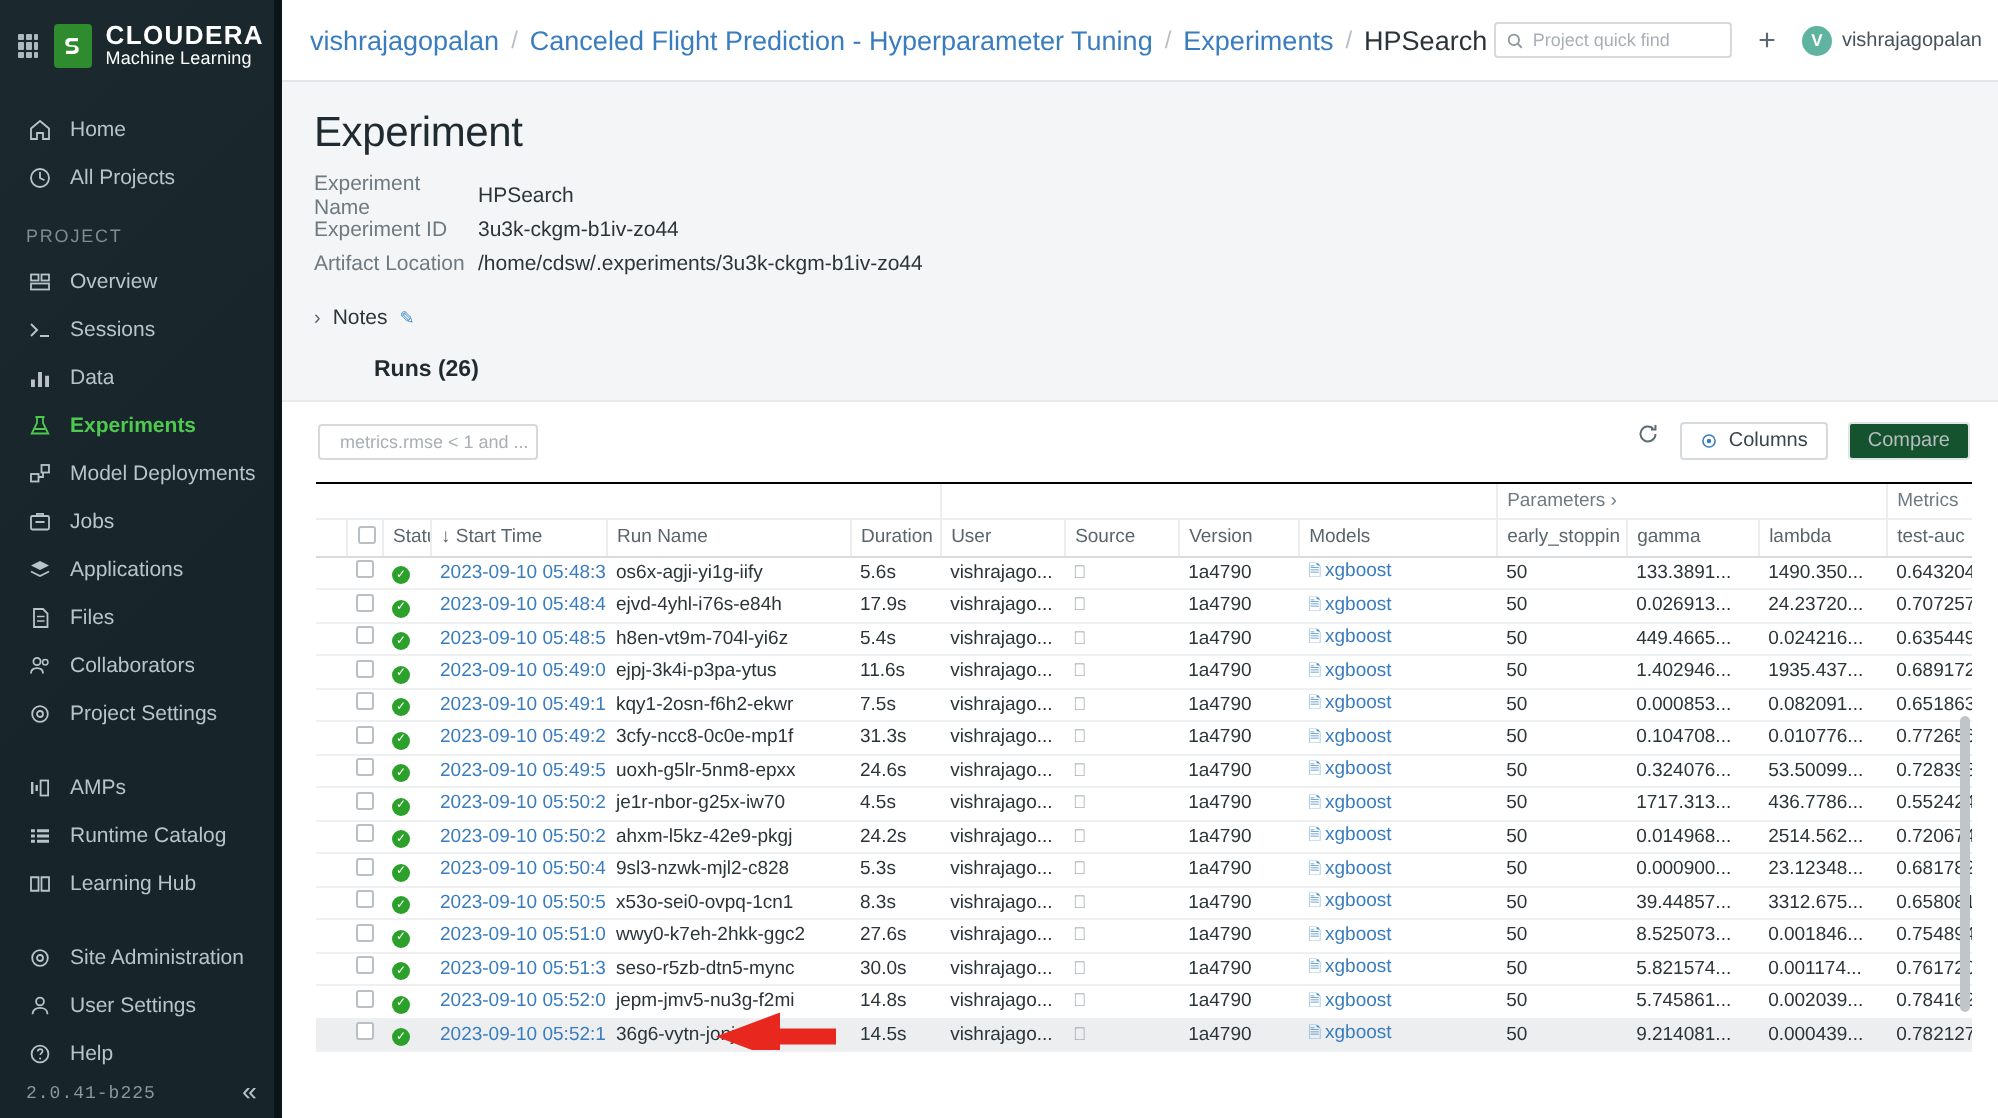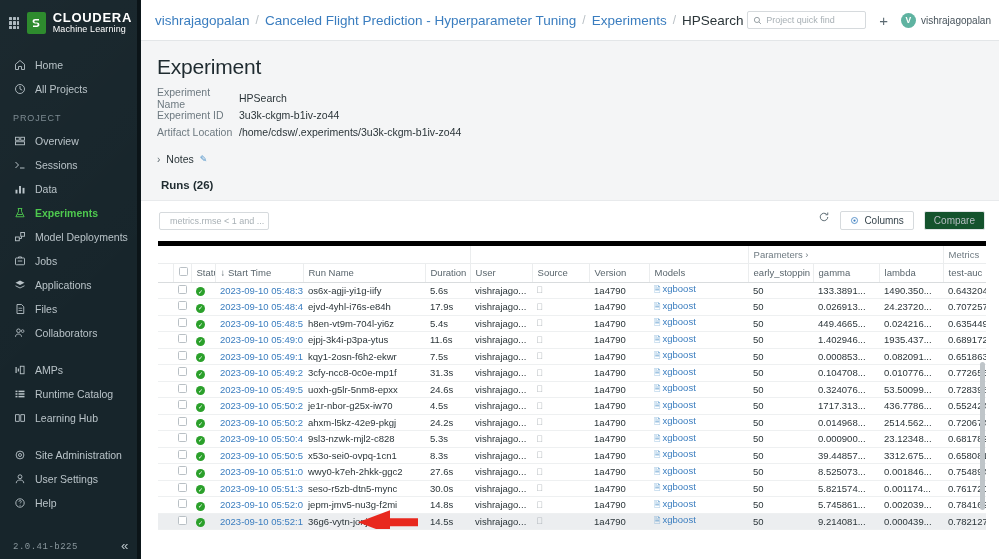--- a/index.html
+++ b/index.html
@@ -97,42 +97,42 @@
 
   .meta { padding-left:16px; }
   .meta-row { display:flex; height:17px; align-items:center; font-size:10.5px; }
   .meta-key { width:82px; flex:0 0 82px; color:#6e7a81; }
   .meta-val { color:#2b3539; }
 
   .notes-row { display:flex; align-items:center; gap:6px; padding: 13px 0 0 16px; font-size:10.5px; color:#2b3539; cursor:pointer; }
   .notes-row .chev { color:#5c686f; font-size:10px; }
   .pencil { color:#4a90c8; font-size:9px; }
 
-  .runs-title { padding: 14px 0 9px 20px; font-size:11.5px; font-weight:bold; color:#1f2b30; }
+  .runs-title { padding: 14px 0 9px 0; font-size:11.5px; font-weight:bold; color:#1f2b30;margin-left:46px; }
 
   .panel { background:#fff; margin: 0 0 0 0; border-top:1px solid #e8eaec; height: 100%; }
 
   .panel-tools { display:flex; align-items:center; padding: 10px 14px 0 18px; }
   .filter-box {
     width:110px; height:18px; border:1px solid #d6dadd; border-radius:2px;
     display:flex; align-items:center; gap:5px; padding:0 5px; background:#fff;
   }
   .filter-box .ph { font-size:9px; color:#a8b0b5; white-space:nowrap; }
   .tools-right { margin-left:auto; display:flex; align-items:flex-start; gap:10px; }
   .refresh-btn { color:#5b6a72; cursor:pointer; display:flex; align-items:center; }
   .btn {
     height:19px; border:1px solid #d6dadd; border-radius:2px; background:#fff;
     font-size:10px; color:#37454d; padding: 0 9px; display:flex; align-items:center; gap:5px; cursor:pointer;
   }
   .btn.disabled { color:#b6bdc2; background:#14532d; border-color:#e2e5e7; cursor:default; }
 
   
   .table-wrap {
     margin: 11px 13px 0 17px; position:relative;
-    border-top:5px solid #000000;
+    border-top:1px solid #000000;
     height: 314px; overflow:hidden;
   }
   table { border-collapse: collapse; width: 100%; table-layout: fixed; }
   thead tr.grp th {
     height:17px; font-size:9.5px; font-weight:normal; color:#6e7a81; text-align:left;
     border-right:1px solid #ebedee; border-bottom:1px solid #ebedee; padding-left:5px; vertical-align:middle;
     background:#fff;
   }
   thead tr.grp th.blank { border-right:1px solid #ebedee; }
   thead tr.cols th {
@@ -289,20 +289,29 @@
       </div>
       <div class="nav-item">
         <span class="ico">
           <svg width="12" height="12" viewBox="0 0 16 16">
               <circle cx="6" cy="5" r="2.4" fill="none" stroke="#b9c3c8" stroke-width="1.2"></circle>
               <circle cx="11.5" cy="5.5" r="1.8" fill="none" stroke="#b9c3c8" stroke-width="1"></circle>
               <path d="M2 13c0-2.4 1.8-3.6 4-3.6s4 1.2 4 3.6" fill="none" stroke="#b9c3c8" stroke-width="1.2"></path>
             </svg>
         </span>
         <span class="nav-label">Collaborators</span>
+      </div>
+      <div class="nav-item">
+        <span class="ico">
+          <svg width="12" height="12" viewBox="0 0 16 16">
+              <circle cx="8" cy="8" r="5.2" fill="none" stroke="#b9c3c8" stroke-width="1.2"></circle>
+              <circle cx="8" cy="8" r="2" fill="none" stroke="#b9c3c8" stroke-width="1.2"></circle>
+            </svg>
+        </span>
+        <span class="nav-label">Project Settings</span>
       </div>
     </div>
 
     <div class="nav-gap"></div>
 
     <div>
       <div class="nav-item">
         <span class="ico">
           <svg width="12" height="12" viewBox="0 0 16 16">
               <rect x="2" y="4" width="1.6" height="8" fill="#b9c3c8"></rect>

